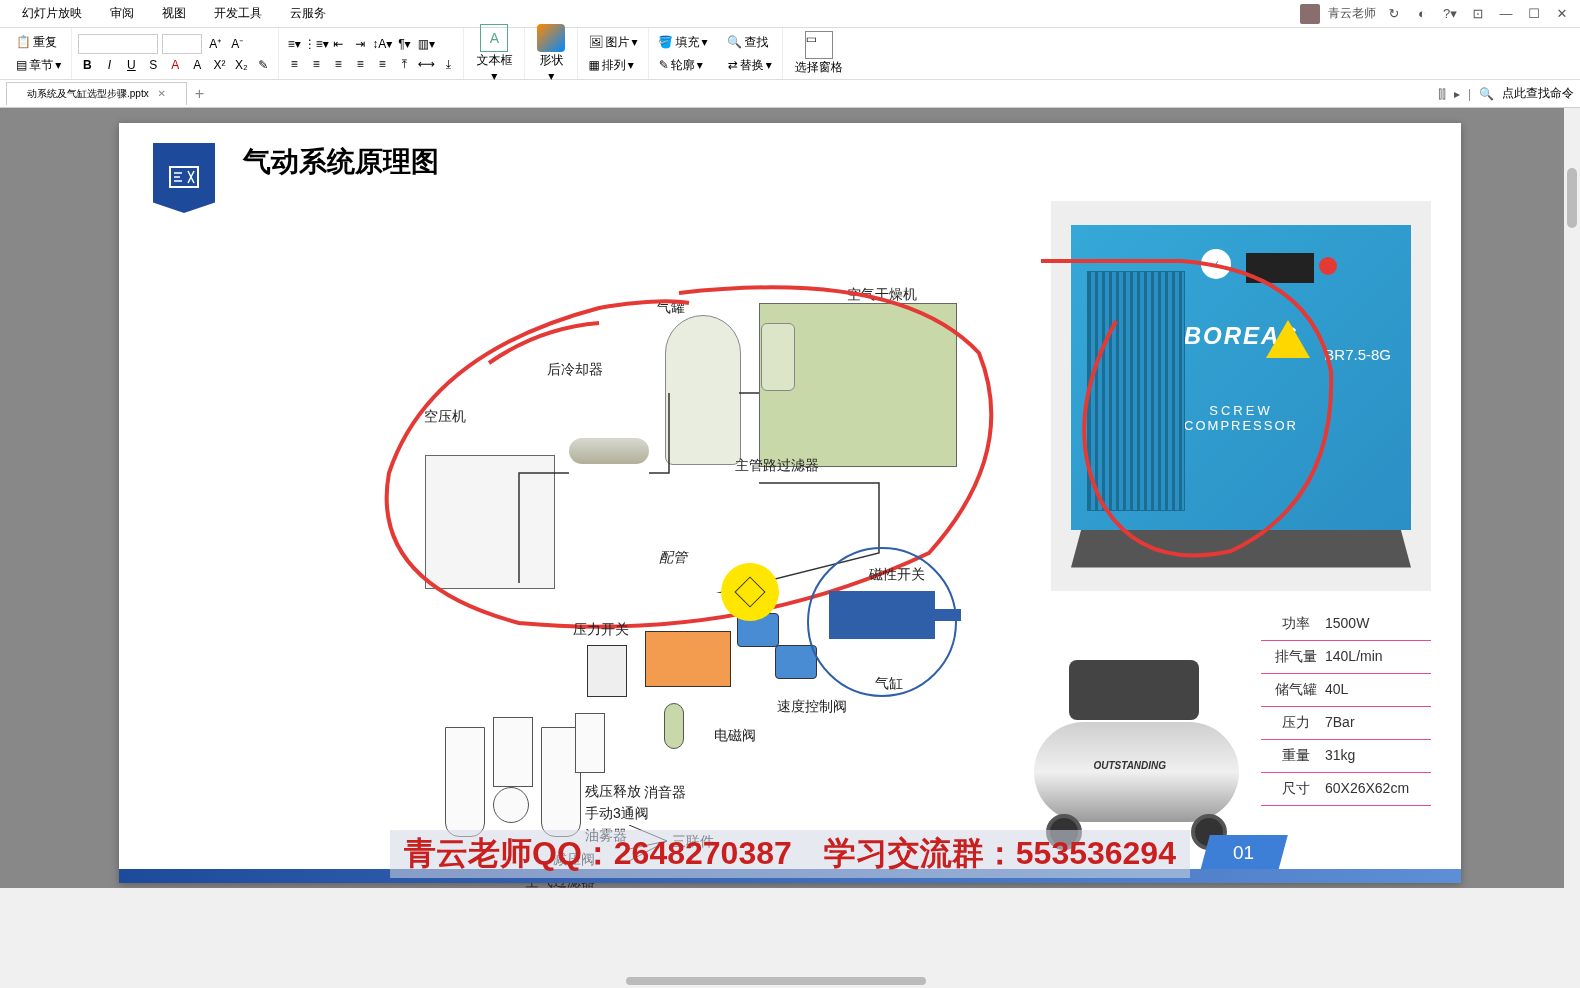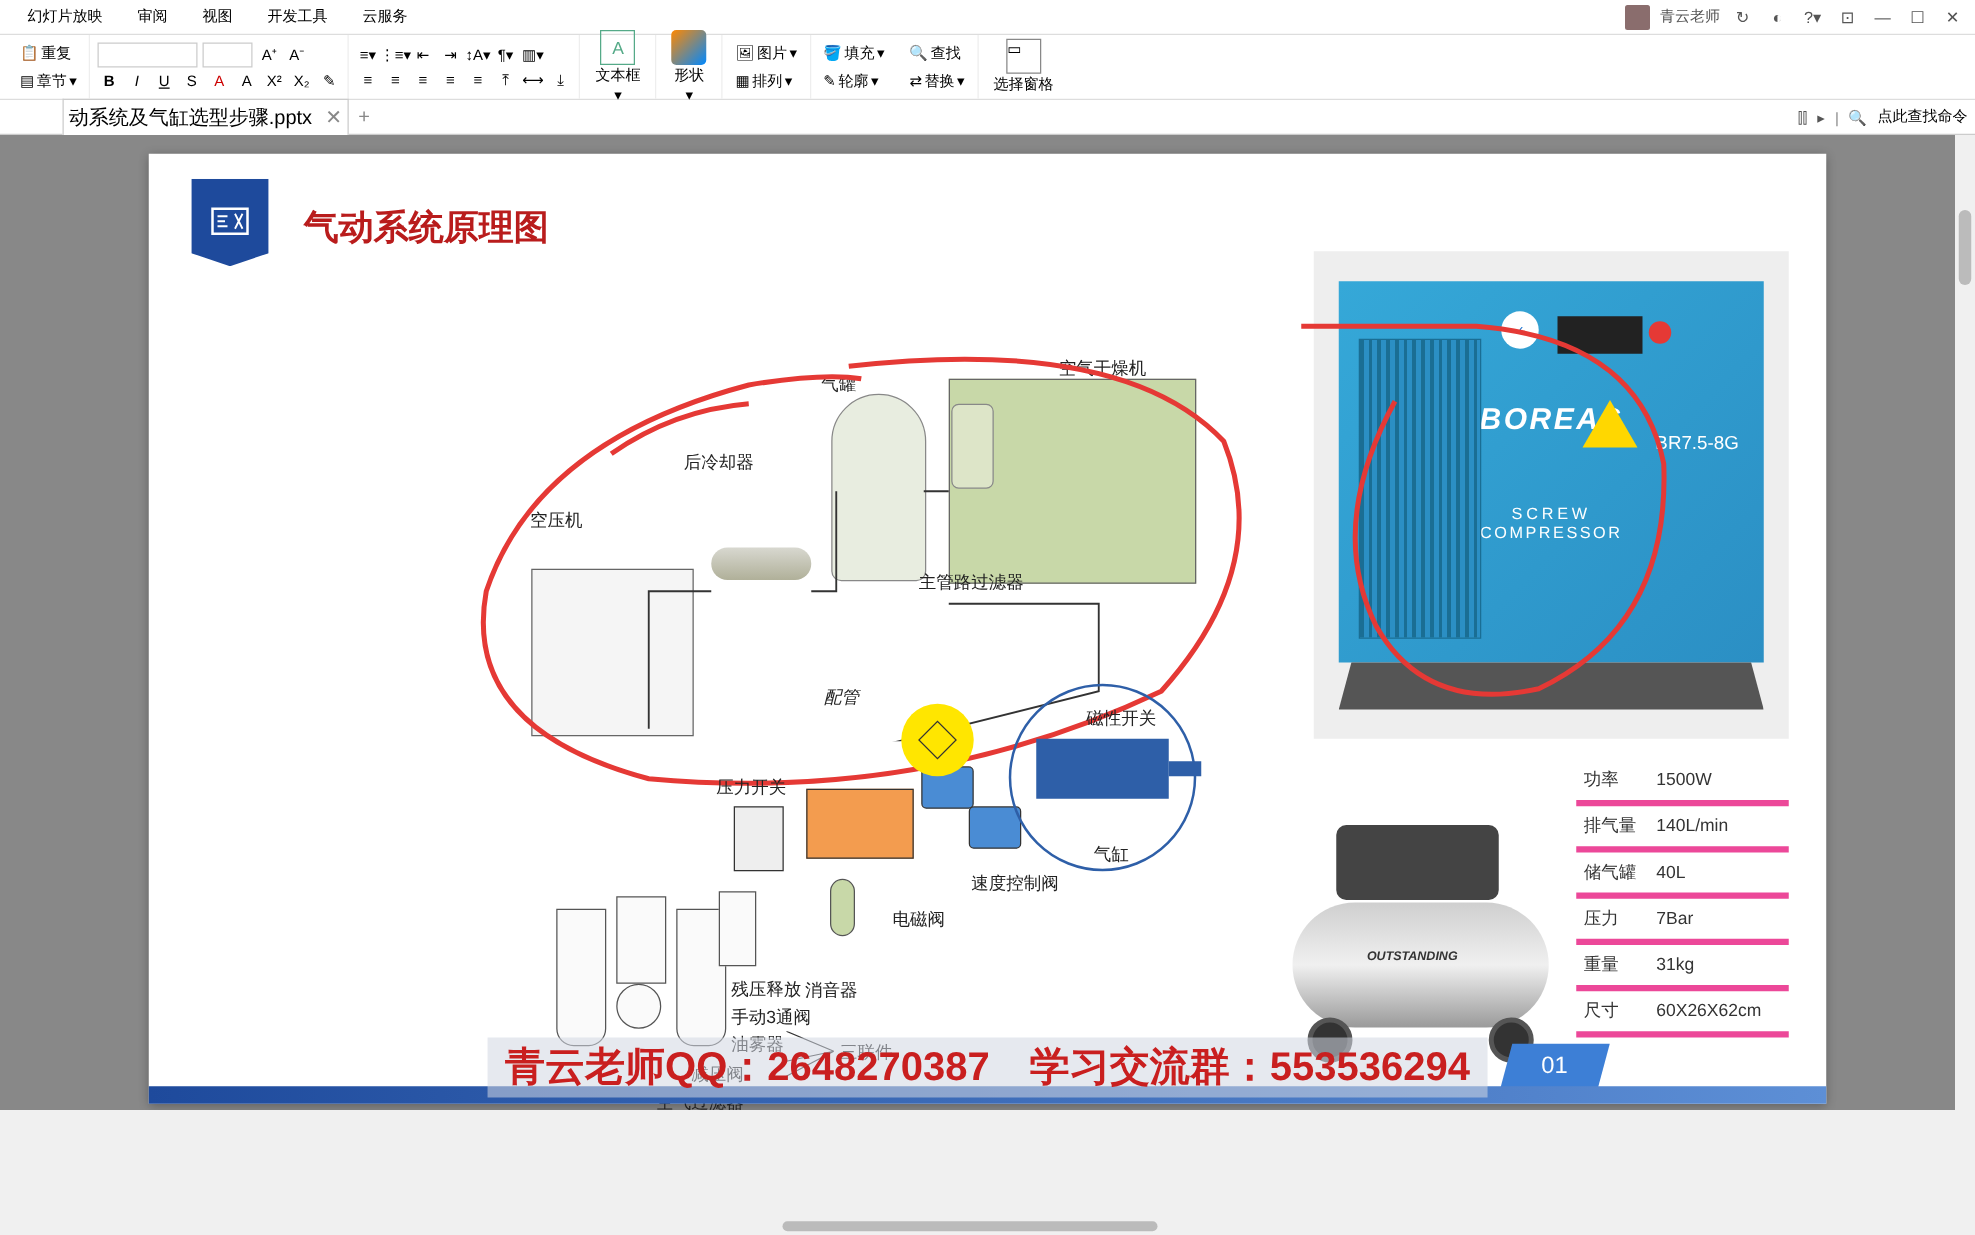--- a/index.html
+++ b/index.html
@@ -16,31 +16,31 @@
     .ribbon-group { display: flex; flex-direction: column; padding: 0 6px; border-right: 1px solid #eee; height: 100%; justify-content: center; gap: 2px; }
     .ribbon-row { display: flex; align-items: center; gap: 4px; }
     .rb-btn { padding: 2px 4px; font-size: 12px; display: flex; align-items: center; gap: 2px; cursor: pointer; }
     .rb-btn-lg { padding: 4px 6px; font-size: 12px; display: flex; flex-direction: column; align-items: center; cursor: pointer; }
     .rb-icon-lg { width: 28px; height: 28px; display: inline-block; }
     .font-select { width: 80px; height: 20px; border: 1px solid #ccc; font-size: 11px; }
     .size-select { width: 40px; height: 20px; border: 1px solid #ccc; font-size: 11px; }
     .fmt-btn { width: 18px; height: 18px; display: flex; align-items: center; justify-content: center; font-size: 12px; cursor: pointer; }
     
     .tabs { background: #fff; height: 28px; display: flex; align-items: center; padding: 0 6px; border-bottom: 1px solid #ccc; }
-    .file-tab { padding: 4px 4px; font-size: 16px; background: #fff; border: 1px solid #ccc; border-bottom: none; position: relative; margin-left: 44px; }
+    .file-tab { padding: 4px 20px; font-size: 10px; background: #fff; border: 1px solid #ccc; border-bottom: none; position: relative; }
     .tab-close { margin-left: 6px; color: #888; cursor: pointer; }
     .tab-add { margin-left: 8px; font-size: 16px; color: #888; cursor: pointer; }
     .tabs-right { margin-left: auto; display: flex; align-items: center; gap: 8px; font-size: 12px; color: #555; }
     
     .editor-area { background: #888; height: 780px; padding: 15px 12px 0; position: relative; display: flex; justify-content: center; }
     .slide { background: #fff; width: 1342px; height: 760px; position: relative; box-shadow: 0 2px 8px rgba(0,0,0,.3); }
     
     .slide-header { position: absolute; top: 20px; left: 34px; display: flex; align-items: flex-start; }
     .header-badge { width: 62px; height: 70px; background: #1e4a9c; display: flex; align-items: center; justify-content: center; color: #fff; font-size: 28px; clip-path: polygon(0 0, 100% 0, 100% 85%, 50% 100%, 0 85%); }
-    .slide-title { margin-left: 28px; margin-top: 20px; font-size: 28px; font-weight: bold; color: #b91c1c; }
+    .slide-title { margin-left: 28px; font-size: 28px; font-weight: bold; color: #000000; }
     
     .diagram-area { position: absolute; top: 70px; left: 20px; width: 890px; height: 690px; }
     .diagram-label { position: absolute; font-size: 14px; color: #222; }
     .dbox { position: absolute; border: 1px solid #666; }
     
     .photo-box { position: absolute; background: #eee; display: flex; align-items: center; justify-content: center; }
     .compressor1 { top: 78px; right: 30px; width: 380px; height: 390px; }
     .compressor-body { width: 340px; height: 305px; background: linear-gradient(135deg,#35a8d8,#2b8fc4); position: relative; display:flex; flex-direction:column; align-items:center; justify-content:center; }
     .compressor-brand { color: #fff; font-size: 24px; font-style: italic; font-weight: bold; letter-spacing: 2px; }
     .compressor-model { color: #fff; font-size: 15px; align-self:flex-end; margin-right:20px;margin-top:-4px; }
@@ -51,21 +51,21 @@
     .red-btn { position: absolute; top: 32px; left: 248px; width: 18px; height: 18px; border-radius: 50%; background: #e53935; }
     .vent-panel { position: absolute; left: 16px; top: 46px; width: 98px; height: 240px; background: repeating-linear-gradient(90deg,#1a6e94 0 3px,#2b8fc4 3px 7px); border:1px solid #1a6e94;}
     
     .compressor2 { top: 480px; right: 200px; width: 250px; height: 230px; background:#fff; }
     .tank-body { width: 205px; height: 100px; background: linear-gradient(#cfcfcf,#f0f0f0,#9a9a9a); border-radius: 50px; position: relative; margin-top:107px;}
     .tank-top { position:absolute; top:-62px; left:35px; width:130px; height:60px; background:#444; border-radius:8px;}
     .tank-brand { position:absolute; top:38px; left:60px; font-size:10px; color:#333; font-style:italic; font-weight:bold;}
     .wheel { position:absolute; bottom:-28px; width:36px; height:36px; border-radius:50%; background:#333; border:4px solid #555;}
     
     .spec-table { position: absolute; top: 485px; right: 30px; width: 170px; }
-    .spec-row { display: flex; border-bottom: 5px solid #ec4899; padding: 7px 6px; font-size: 14px; }
+    .spec-row { display: flex; border-bottom: 1px solid #ec4899; padding: 7px 6px; font-size: 14px; text-align: center; }
     .spec-label { width: 58px; color: #333; }
     .spec-value { color: #333; font-weight: 500; }
     
     .page-num { position: absolute; bottom: 12px; right: 178px; width: 78px; height: 36px; background: #3d7fd6; color: #fff; display: flex; align-items: center; justify-content: center; font-size: 19px; transform: skewX(-15deg); }
     .page-num span { transform: skewX(15deg); }
     
     .footer-text { position: absolute; bottom: 5px; left: 50%; transform: translateX(-50%); font-size: 32px; color: #c91f1f; font-weight: bold; white-space: nowrap; background: rgba(210,215,225,.55); padding: 2px 14px; }
     
     .scroll-v { position: absolute; right: 0; top: 108px; width: 16px; bottom: 14px; background: #f0f0f0; }
     .scroll-thumb-v { position: absolute; top: 60px; width: 10px; left: 3px; height: 60px; background: #bbb; border-radius: 5px; }

